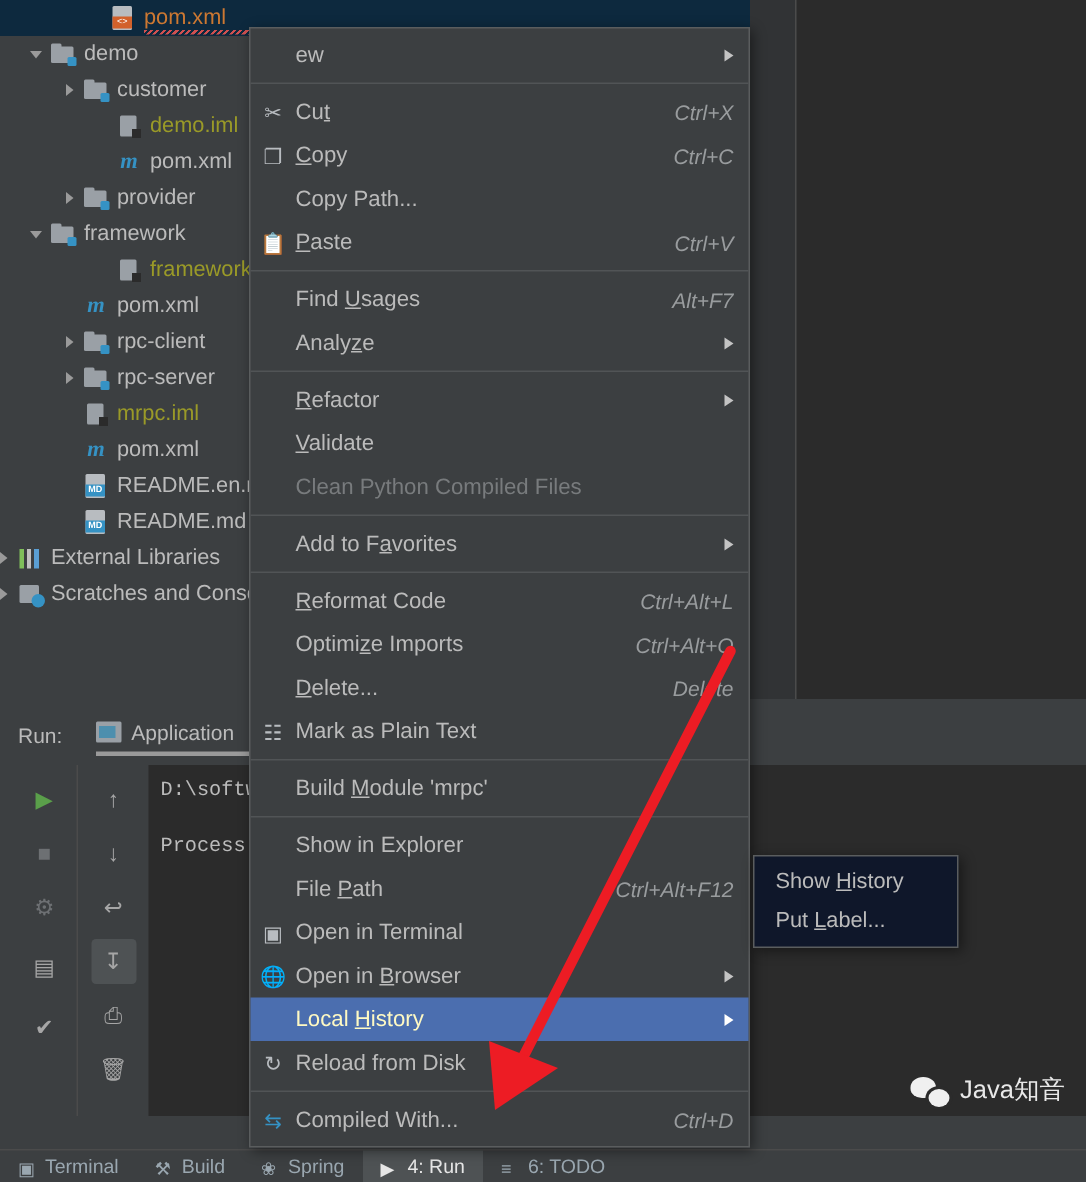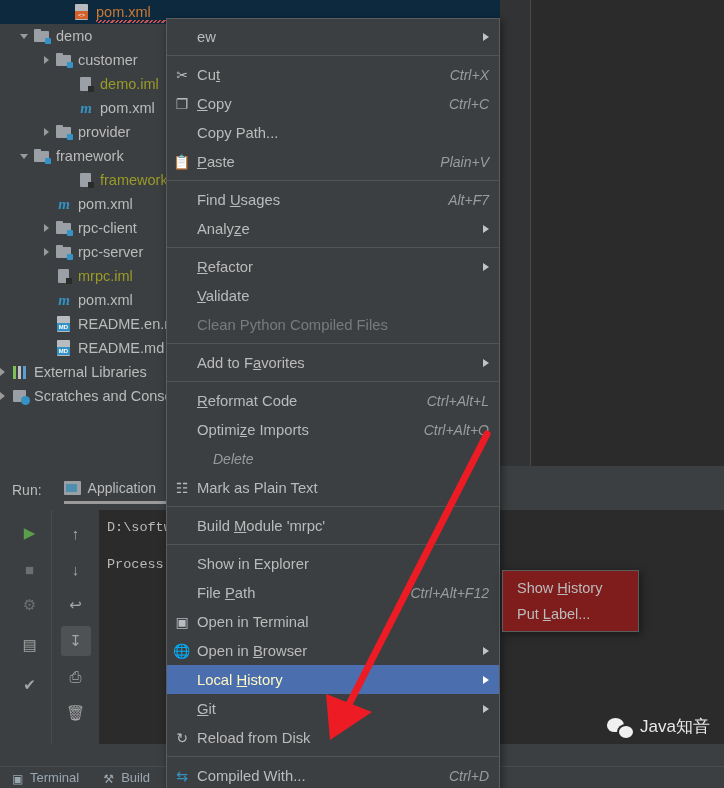--- a/index.html
+++ b/index.html
@@ -244,21 +244,21 @@
     border-bottom:4.5px solid transparent;
   }
   .mi.selected { background:#4b6eaf; color:#fef9c3; }
   .mi.selected .marrow { border-left-color:#ffffff; }
   .mi.disabled { color:#787b7d; }
   .msep { height:1px; background:#515456; margin:4px 0; }
 
   
   #submenu {
     position:absolute; left:502px; top:570px; width:137px;
-    background:#7f1d1d; border:1px solid #5a5d5e;
+    background:#0f172a; border:1px solid #5a5d5e;
     box-shadow:2px 2px 8px rgba(0,0,0,.45);
     padding:4px 0; z-index:60;
   }
   #submenu .mi { height:26px; font-size:14.5px; padding-left:14px; }
 
   
   #red-arrow { position:absolute; left:0; top:0; width:724px; height:788px;
     pointer-events:none; z-index:80; }
 </style>
 </head>
@@ -479,21 +479,21 @@
       <span class="mlabel"><u>C</u>opy</span>
       <span class="mshort">Ctrl+C</span>
     </div>
     <div class="mi">
       <span class="micon"></span>
       <span class="mlabel">Copy Path...</span>
     </div>
     <div class="mi">
       <span class="micon">📋</span>
       <span class="mlabel"><u>P</u>aste</span>
-      <span class="mshort">Plain+V</span>
+      <span class="mshort">Ctrl+V</span>
     </div>
     <div class="msep"></div>
     <div class="mi">
       <span class="micon"></span>
       <span class="mlabel">Find <u>U</u>sages</span>
       <span class="mshort">Alt+F7</span>
     </div>
     <div class="mi">
       <span class="micon"></span>
       <span class="mlabel">Analy<u>z</u>e</span>
@@ -525,20 +525,21 @@
       <span class="mlabel"><u>R</u>eformat Code</span>
       <span class="mshort">Ctrl+Alt+L</span>
     </div>
     <div class="mi">
       <span class="micon"></span>
       <span class="mlabel">Optimi<u>z</u>e Imports</span>
       <span class="mshort">Ctrl+Alt+O</span>
     </div>
     <div class="mi">
       <span class="micon"></span>
+      <span class="mlabel"><u>D</u>elete...</span>
       <span class="mshort">Delete</span>
     </div>
     <div class="mi">
       <span class="micon">☷</span>
       <span class="mlabel">Mark as Plain Text</span>
     </div>
     <div class="msep"></div>
     <div class="mi">
       <span class="micon"></span>
       <span class="mlabel">Build <u>M</u>odule 'mrpc'</span>
@@ -558,25 +559,20 @@
       <span class="mlabel">Open in Terminal</span>
     </div>
     <div class="mi">
       <span class="micon">🌐</span>
       <span class="mlabel">Open in <u>B</u>rowser</span>
       <span class="marrow"></span>
     </div>
     <div class="mi selected">
       <span class="micon"></span>
       <span class="mlabel">Local <u>H</u>istory</span>
-      <span class="marrow"></span>
-    </div>
-    <div class="mi">
-      <span class="micon"></span>
-      <span class="mlabel"><u>G</u>it</span>
       <span class="marrow"></span>
     </div>
     <div class="mi">
       <span class="micon">↻</span>
       <span class="mlabel">Reload from Disk</span>
     </div>
     <div class="msep"></div>
     <div class="mi">
       <span class="micon" style="color: rgb(53, 146, 196);">⇆</span>
       <span class="mlabel">Compiled With...</span>

